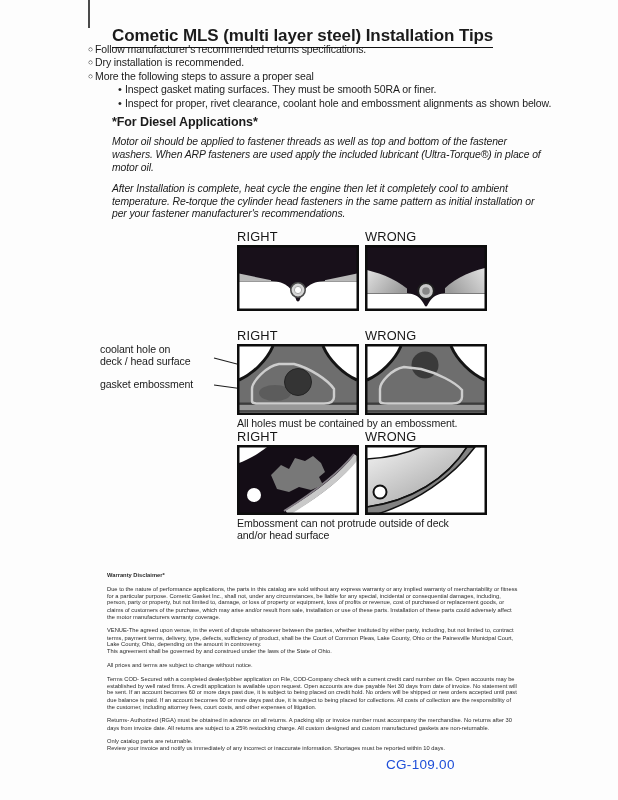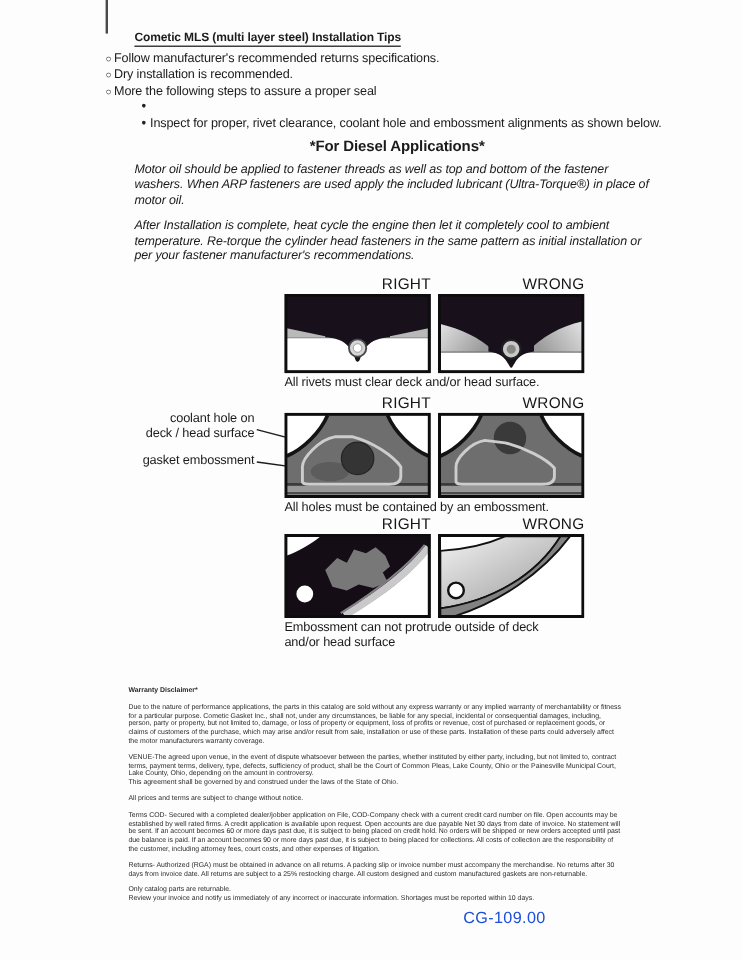--- a/index.html
+++ b/index.html
@@ -5,45 +5,45 @@
   html,body{margin:0;padding:0;}
   body{
     width:618px;height:800px;position:relative;overflow:hidden;
     background:#fdfdfd;color:#1b1b1b;
     font-family:"Liberation Sans", sans-serif;
     -webkit-font-smoothing:antialiased;
   }
   .abs{position:absolute;}
   #tick{left:88px;top:0;width:2px;height:28px;background:#4a4a4a;}
   #title{
-    left:112px;top:26px;font-size:10px;font-weight:700;
+    left:112px;top:26px;font-size:17px;font-weight:700;
     border-bottom:1.6px solid #111;padding-bottom:1px;letter-spacing:-.1px;
   }
   
   #tips{left:88px;top:43px;font-size:10.5px;line-height:13.4px;letter-spacing:-.1px;}
   .b-row{display:flex;align-items:flex-start;white-space:nowrap;}
   .b-mark{width:7px;font-size:8.5px;line-height:13.4px;color:#222;flex:0 0 7px;}
   .b-row.sub{padding-left:30px;}
   .b-mark.dot{font-size:11px;width:7px;}
   
   #diesel{left:112px;top:116px;width:438px;font-size:10.4px;line-height:12.9px;letter-spacing:-.1px;}
-  #diesel .d-head{font-size:12.5px;font-weight:700;margin:0 0 7px 0;letter-spacing:-.1px;text-align:center;}
+  #diesel .d-head{font-size:12.5px;font-weight:700;margin:0 0 7px 0;letter-spacing:-.1px;}
   #diesel p{margin:0 0 8px 0;font-style:italic;}
   
   .pair{position:absolute;left:237px;width:250px;}
   #pair1{top:229px;}
   #pair2{top:328px;}
   #pair3{top:429px;}
   .lbl-row{display:flex;gap:6px;margin-bottom:1px;}
-  .lbl{width:122px;text-align:right;font-size:12.8px;letter-spacing:.2px;color:#161616;}
+  .lbl{width:122px;text-align:left;font-size:12.8px;letter-spacing:.2px;color:#161616;}
   .box-row{display:flex;gap:6px;}
   .caption{font-size:10.6px;line-height:11.6px;margin-top:3px;letter-spacing:-.1px;}
   svg{display:block;}
   
-  .side-label{position:absolute;left:100px;width:112px;text-align:right;font-size:10.6px;line-height:12px;letter-spacing:-.1px;}
+  .side-label{position:absolute;left:100px;width:112px;font-size:10.6px;line-height:12px;letter-spacing:-.1px;}
   #label-coolant{top:343px;}
   #label-embossment{top:378px;}
   #leader-lines{left:205px;top:349px;}
   
   #disclaimer{left:107px;top:572px;width:412px;height:185px;}
   .d-inner{width:572px;transform:scale(0.72);transform-origin:0 0;font-size:8px;line-height:9.8px;color:#2a2a2a;}
   .disc-h{font-weight:700;margin:0 0 9px 0;}
   .disc-p{margin:0 0 9px 0;}
   .disc-p.tight{margin-bottom:0;}
   #cg-code{left:386px;top:757px;font-size:13.5px;letter-spacing:.3px;color:#1d4ed8;}
@@ -63,20 +63,21 @@
   <div class="b-row">
     <span class="b-mark">○</span>
     <span>Dry installation is recommended.</span>
   </div>
   <div class="b-row">
     <span class="b-mark">○</span>
     <span>More the following steps to assure a proper seal</span>
   </div>
   <div class="b-row sub">
     <span class="b-mark dot">•</span>
+    <span>Inspect gasket mating surfaces.  They must be smooth 50RA or finer.</span>
   </div>
   <div class="b-row sub">
     <span class="b-mark dot">•</span>
     <span>Inspect for proper, rivet clearance, coolant hole and embossment alignments as shown below.</span>
   </div>
 </div>
 
 <div id="diesel" class="abs">
   <div class="d-head">*For Diesel Applications*</div>
   <p>Motor oil should be applied to fastener threads as well as top and bottom of the fastener washers. When ARP fasteners are used apply the included lubricant (Ultra-Torque®) in place of motor oil.</p>
@@ -119,21 +120,20 @@
       <path d="M2,48 L2,25 C18,29 35,36 47,48 Z" fill="url(#gw-l)"></path>
       <path d="M120,48 L120,23 C102,27 86,36 75,48 Z" fill="url(#gw-r)"></path>
       <path d="M42,48 C52,49 56,54 58,57.5 C60,60.5 60,61.5 61,61.5 C62,61.5 62,60.5 64,57.5 C66,54 70,49 80,48 L80,36 L42,36 Z" fill="#18101a"></path>
       <g>
         <circle cx="61" cy="46" r="7.8" fill="#c9c9c9" stroke="#1f1f1f" stroke-width="1.8"></circle>
         <circle cx="61" cy="46" r="3.8" fill="#878787"></circle>
       </g>
       <rect x="1.25" y="1.25" width="119.5" height="63.5" fill="none" stroke="#0d0d0d" stroke-width="2.5"></rect>
     </svg>
   </div>
-  <div class="caption">All rivets must clear deck and/or head surface.</div>
 </div>
 
 <div id="label-coolant" class="side-label">
   <div>coolant hole on</div>
   <div>deck / head surface</div>
 </div>
 <div id="label-embossment" class="side-label">
   <div>gasket embossment</div>
 </div>
 <svg id="leader-lines" class="abs" width="105" height="52" viewBox="0 0 105 52">

